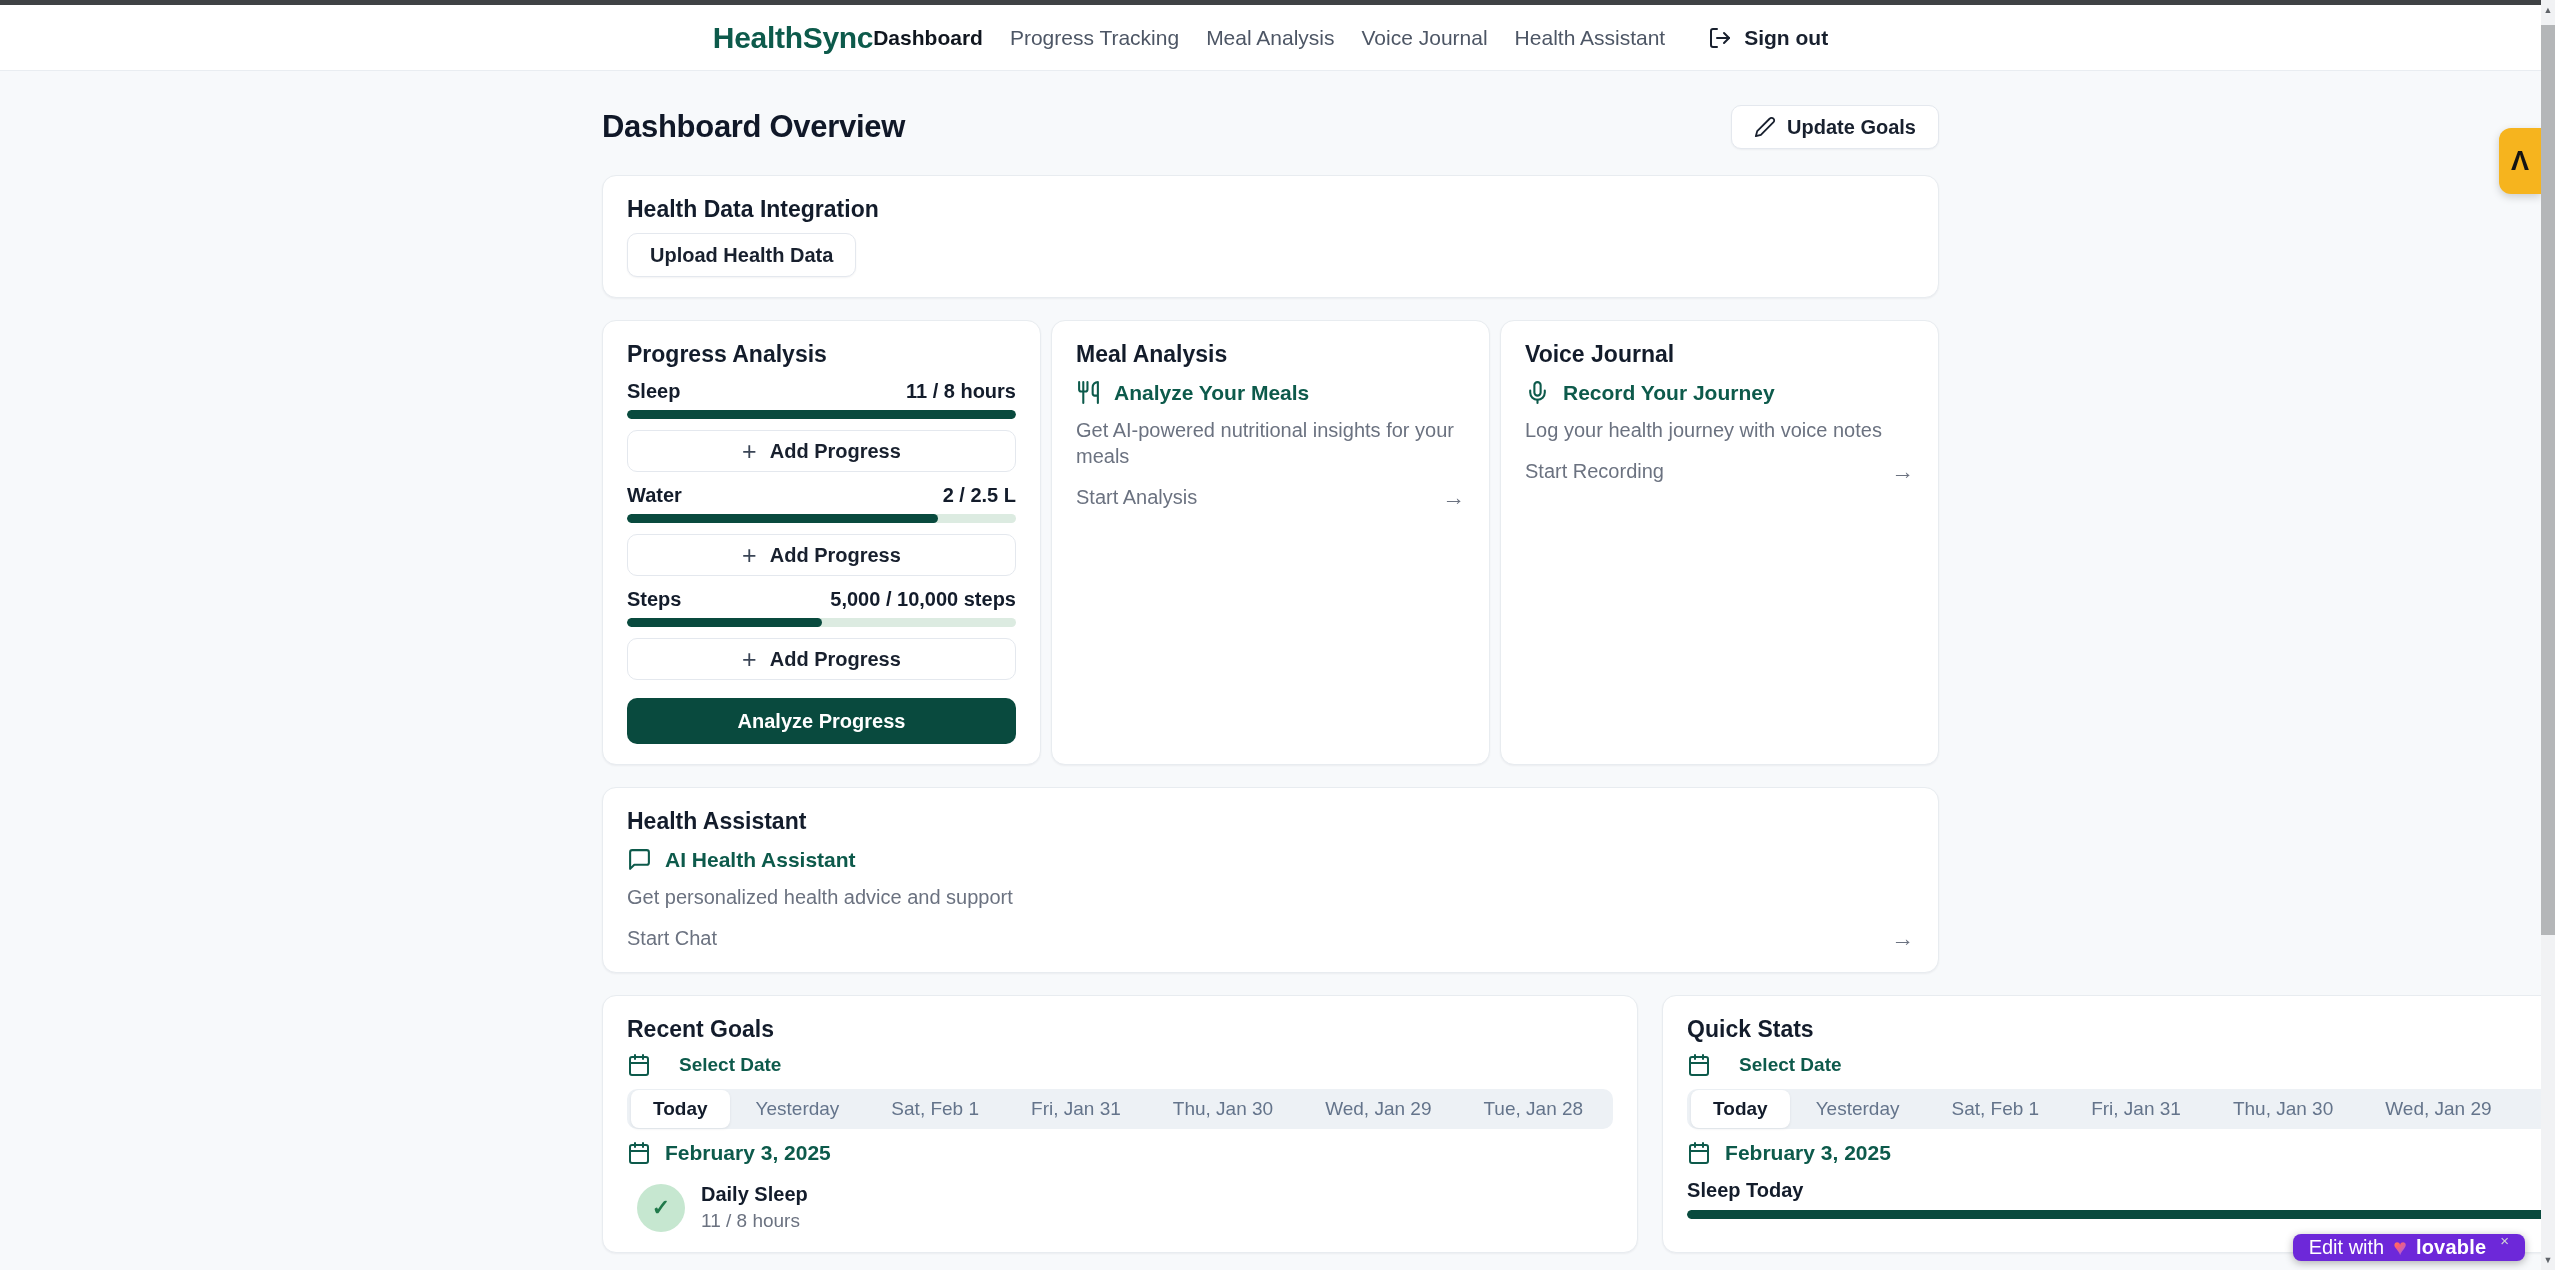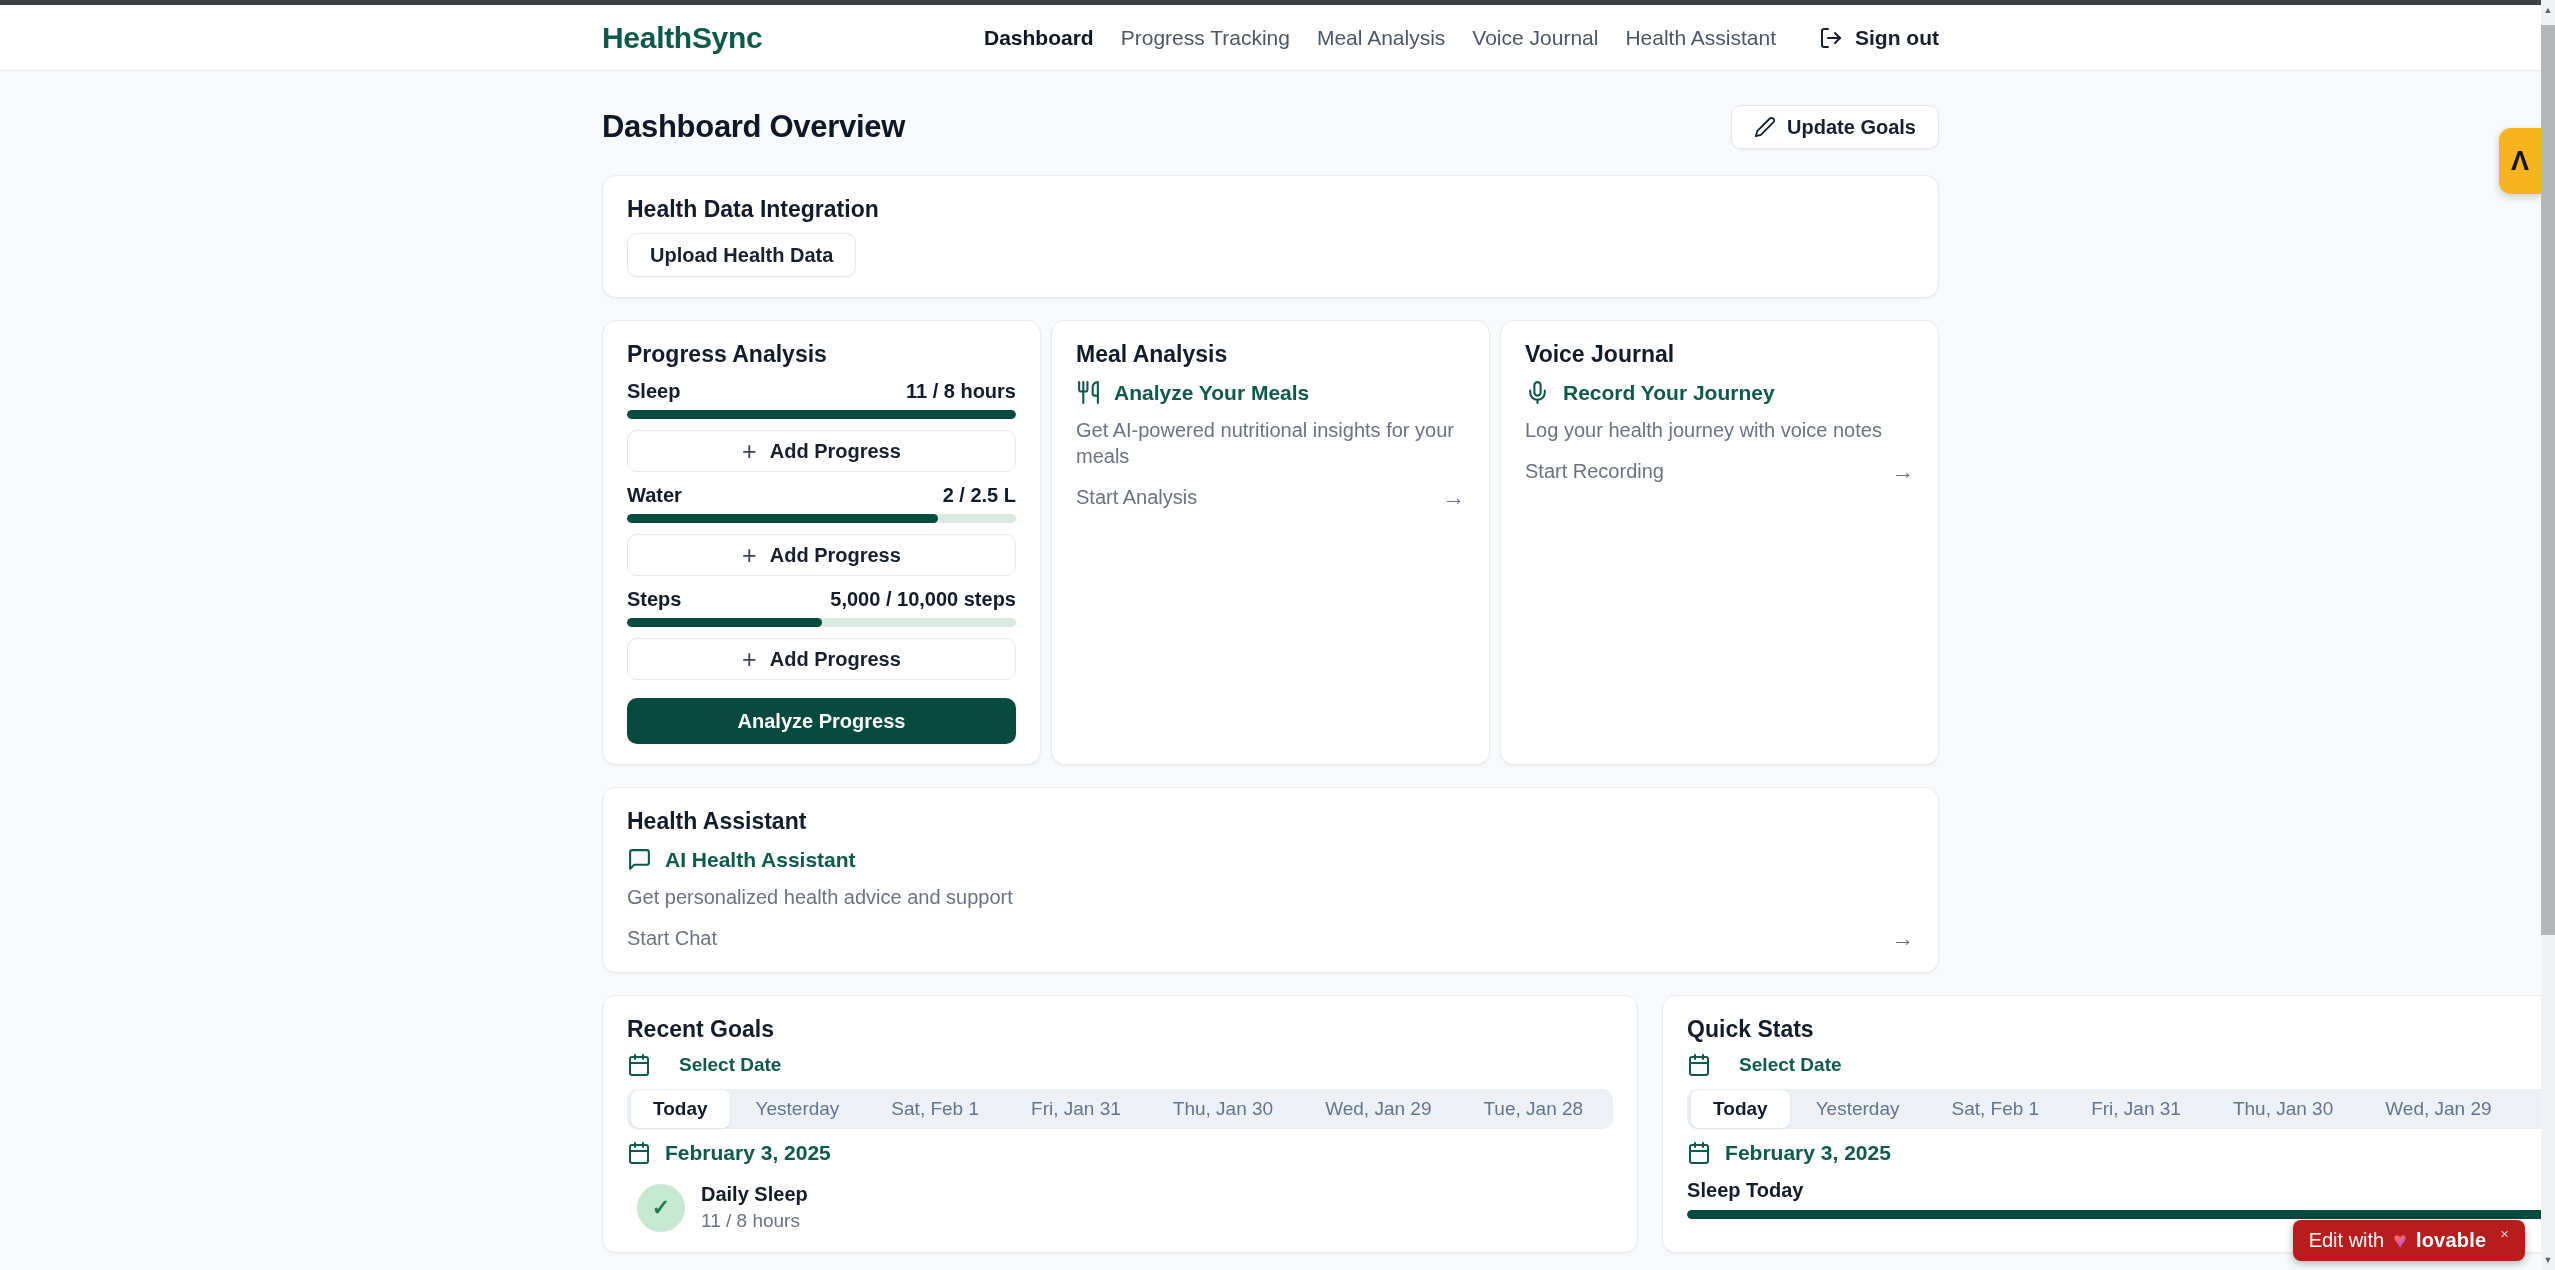--- a/index.html
+++ b/index.html
@@ -8,21 +8,21 @@
     font-family:"Liberation Sans", sans-serif;
     background:#f7f9fb;
     color:#18202e;
   }
   .chrome-strip { height:5px; background:#3f4245; width:calc(100% - 14px); }
   .page-wrap { width:calc(100% - 14px); }
 
   
   .header { background:#ffffff; border-bottom:1px solid #e9edf1; height:66px; display:flex; align-items:center; }
   .container { width:1337px; margin:0 auto; }
-  .header-inner { display:flex; align-items:center; justify-content:space-between; }
+  .header-inner { display:flex; align-items:center; justify-content:center; }
   .brand { font-size:30px; font-weight:700; color:#0d5a4b; letter-spacing:-0.3px; }
   .nav { display:flex; align-items:center; gap:27px; }
   .nav a { text-decoration:none; font-size:21px; color:#4d5665; font-weight:500; cursor:pointer; }
   .nav a.active { color:#10161f; font-weight:600; }
   .signout { display:flex; align-items:center; gap:12px; margin-left:16px; font-size:21px; font-weight:600; color:#18202e; cursor:pointer; }
   .signout svg { width:24px; height:24px; }
 
   
   .main { padding-top:34px; }
   .title-row { display:flex; align-items:center; justify-content:space-between; margin-bottom:26px; }
@@ -103,21 +103,21 @@
   .fab-yellow {
     position:fixed; top:128px; right:14px; width:42px; height:66px;
     background:#f6b41e; border-radius:12px 0 0 12px; z-index:40;
     display:flex; align-items:center; justify-content:center;
     color:#141414; font-size:27px; font-weight:700; cursor:pointer;
     box-shadow:0 3px 8px rgba(0,0,0,.18);
   }
 
   .lovable-badge {
     position:fixed; right:30px; bottom:9px; z-index:60;
-    background:#b91c1c; color:#fff; border-radius:8px; padding:7px 16px;
+    background:#6d28d9; color:#fff; border-radius:8px; padding:0 16px;
     display:flex; align-items:center; gap:9px; font-size:20px; cursor:pointer;
     box-shadow:0 2px 8px rgba(0,0,0,.3);
   }
   .lovable-badge .heart {
     background:linear-gradient(135deg,#ff9a3c 0%,#ff5f6d 40%,#a55eea 75%,#4aa8ff 100%);
     -webkit-background-clip:text; background-clip:text; color:transparent; font-size:23px;
   }
   .lovable-badge .lov { font-weight:700; letter-spacing:.2px; }
   .lovable-badge .close { font-size:15px; color:#cfd2d6; align-self:flex-start; margin:-2px 0 0 5px; }
 

